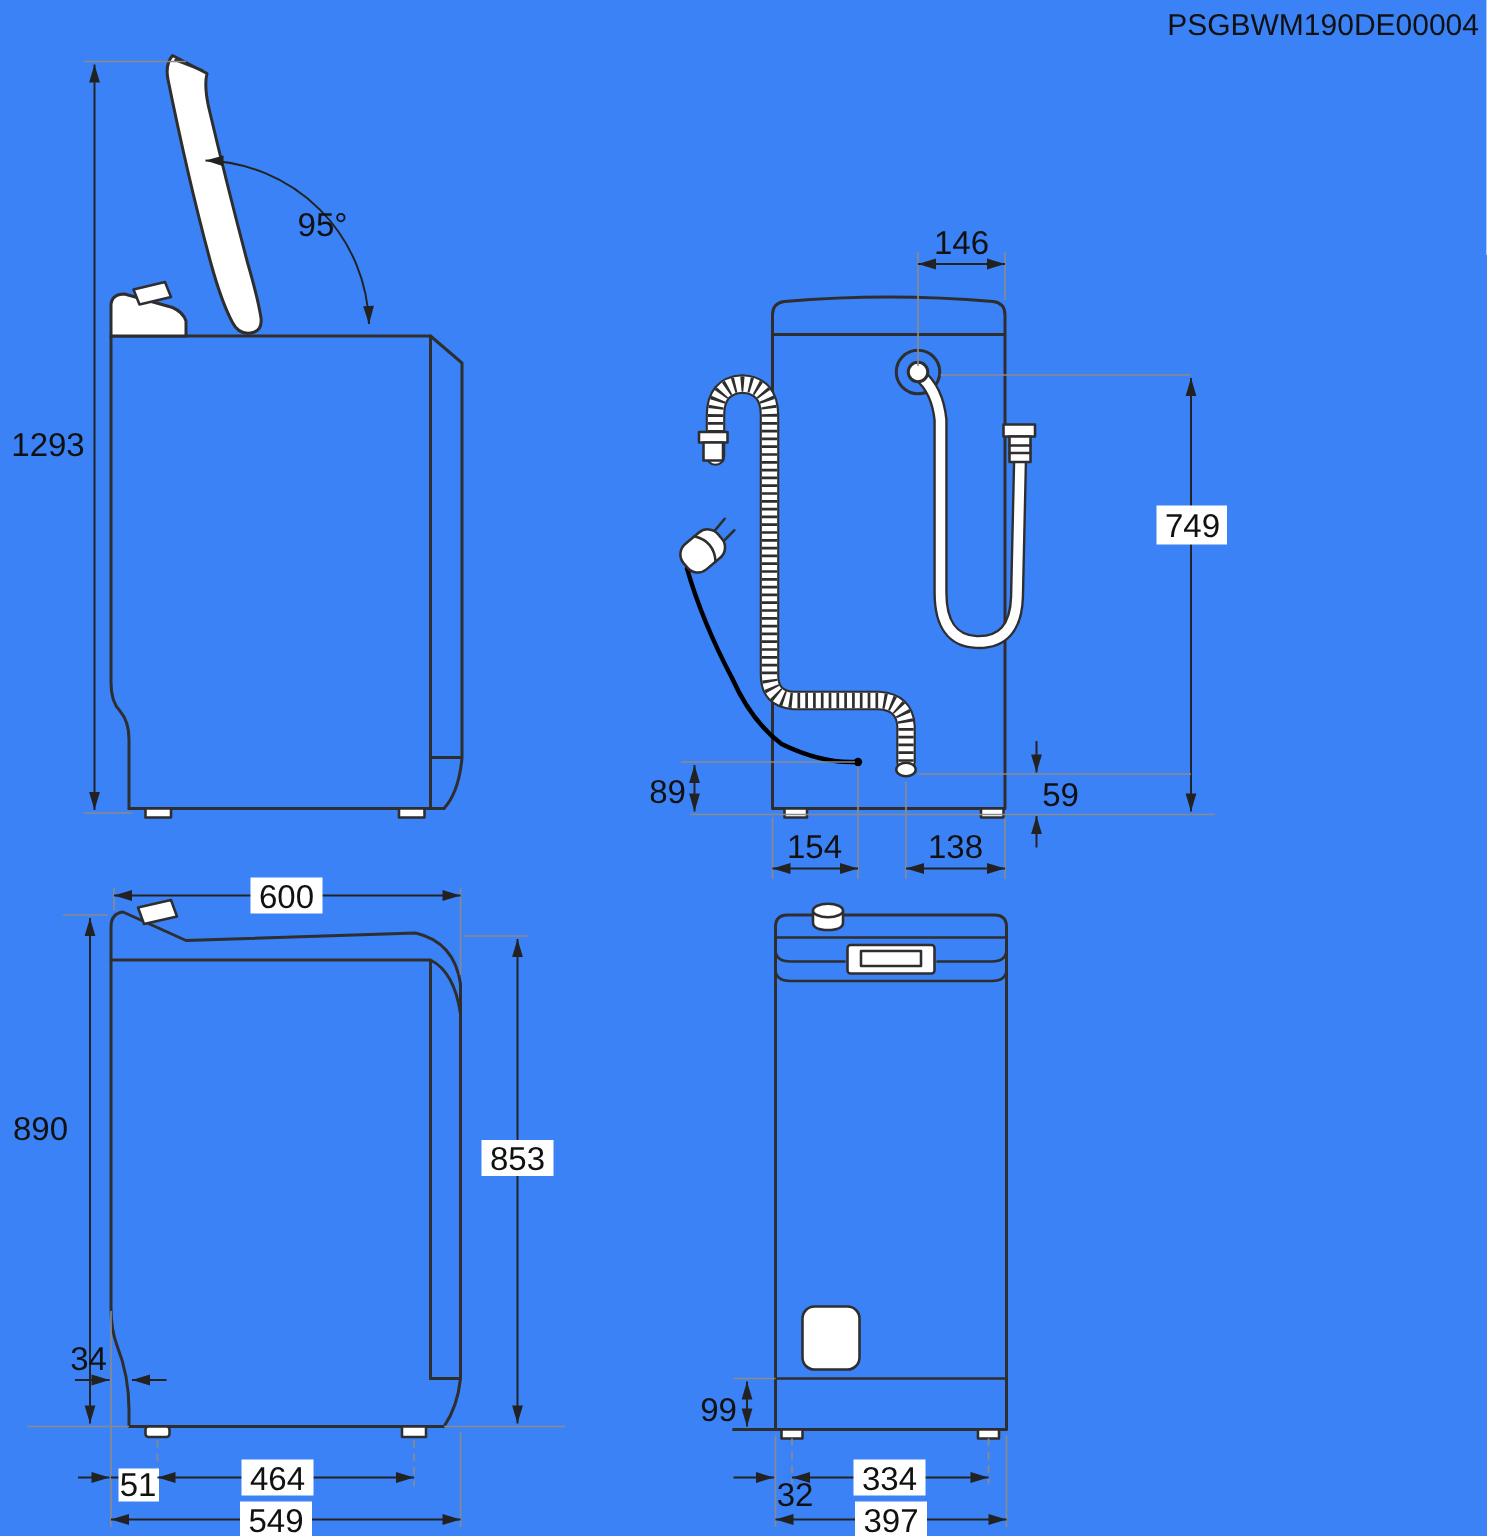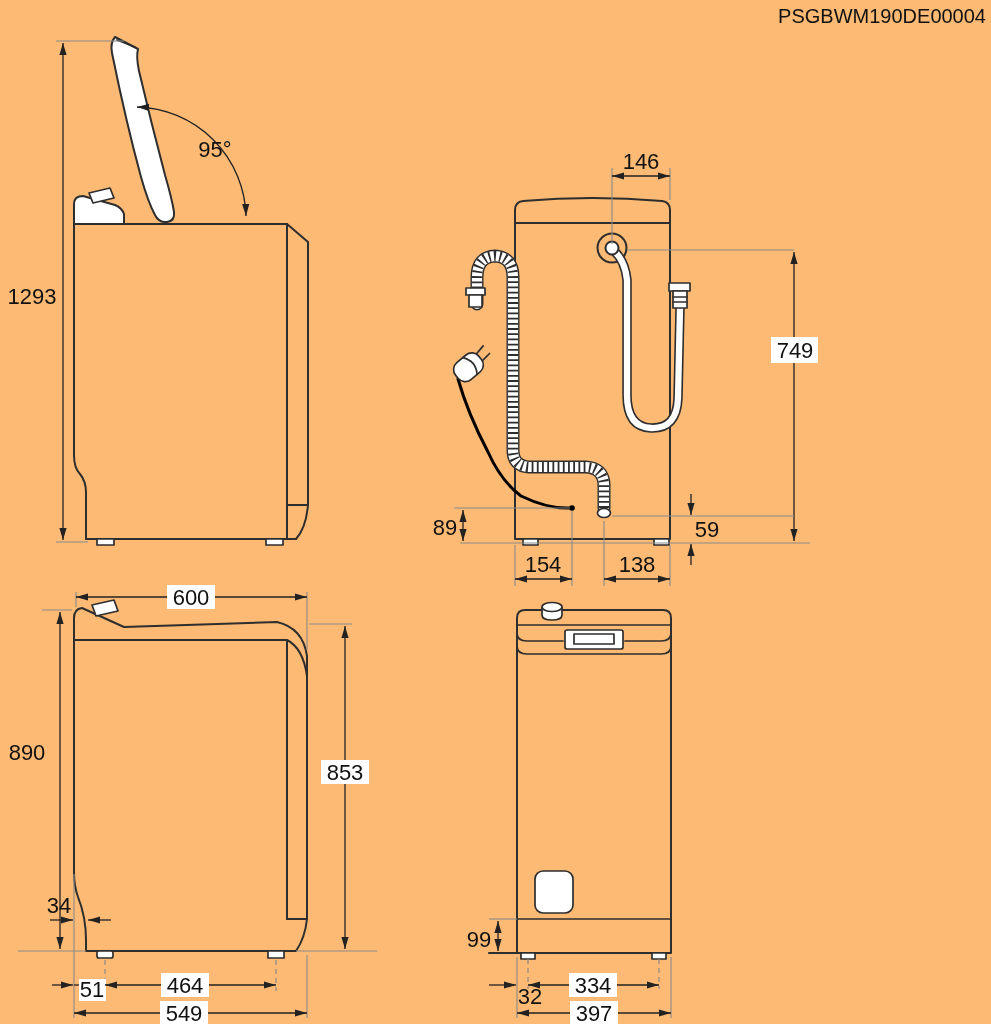--- a/index.html
+++ b/index.html
@@ -1,16 +1,16 @@
 <!DOCTYPE html>
 <html style="--c-outline: #2e2e2e; --c-dim: #222222; --c-ext: #8a8a8a; --c-text: #111111;"><head>
 <meta charset="utf-8">
 <style>
   html,body{margin:0;padding:0;background:#fff;}
-  .page{width:991px;height:1024px;position:relative;background:#fdba74;overflow:hidden;}
+  .page{width:991px;height:1024px;position:relative;background:#3b82f6;overflow:hidden;}
   svg{display:block;}
   text{font-family:"Liberation Sans",sans-serif;}
   .s2{stroke:var(--c-outline,#2e2e2e);stroke-width:2;fill:none;stroke-linecap:round;stroke-linejoin:round;}
   .s17{stroke:var(--c-outline,#2e2e2e);stroke-width:1.7;fill:none;stroke-linecap:round;stroke-linejoin:round;}
   .wf{fill:#fff;stroke:var(--c-outline,#2e2e2e);stroke-width:2;stroke-linejoin:round;}
   .wf17{fill:#fff;stroke:var(--c-outline,#2e2e2e);stroke-width:1.7;stroke-linejoin:round;}
   .dim{stroke:var(--c-dim,#222);stroke-width:1.3;fill:none;}
   .ext{stroke:var(--c-ext,#8a8a8a);stroke-width:1.1;fill:none;}
   .dash{stroke:var(--c-ext,#8a8a8a);stroke-width:1.2;fill:none;stroke-dasharray:5 4;}
   .lbl{font-size:22px;fill:var(--c-text,#111);}

